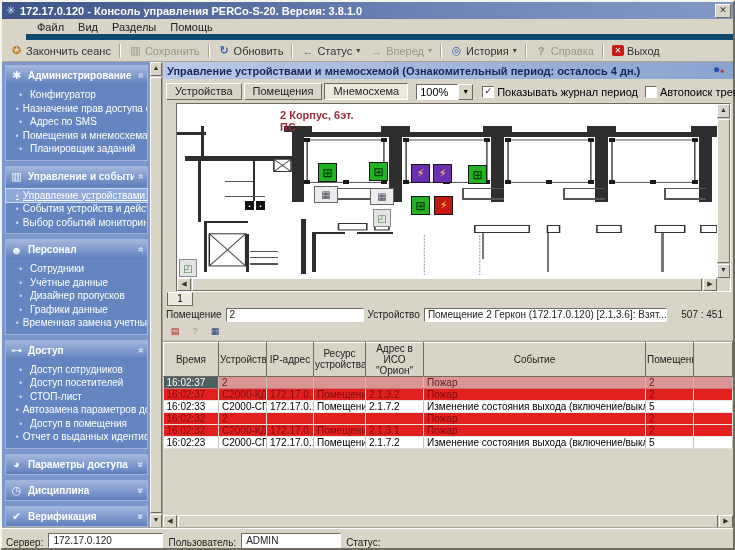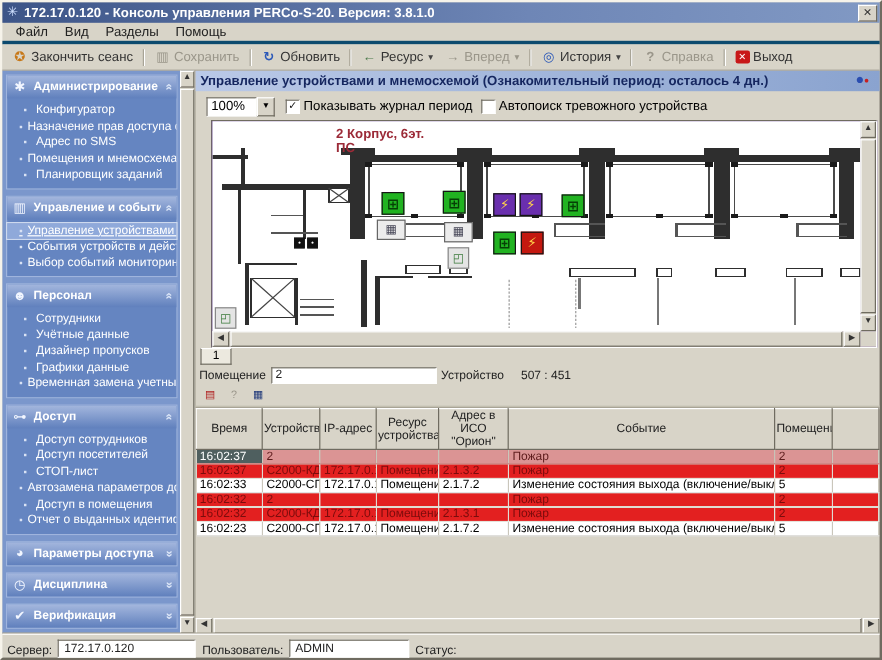--- a/index.html
+++ b/index.html
@@ -8,21 +8,21 @@
   .window{position:absolute;inset:0;background:#d8d4c8;display:flex;flex-direction:column;
     border:2px solid;border-color:#f6f3ea #6f6b60 #6f6b60 #f6f3ea;box-sizing:border-box;}
   
   .titlebar{height:17px;background:linear-gradient(90deg,#3d5588,#6e86b6 60%,#8199c4);
     display:flex;align-items:center;color:#fff;font-weight:bold;padding:0 2px;flex:none;}
   .app-icon{width:13px;height:13px;margin-right:3px;color:#cfe0ff;font-size:11px;line-height:13px;text-align:center;}
   .titlebar .title{flex:1;white-space:nowrap;overflow:hidden;font-size:11px;}
   .win-btn{width:14px;height:12px;background:#d8d4c8;border:1px solid;border-color:#fff #6f6b60 #6f6b60 #fff;
     color:#333;font-size:9px;line-height:10px;text-align:center;font-weight:bold;}
   
-  .menubar{height:15px;display:flex;align-items:center;padding-left:4px;flex:none;border-bottom:3px solid #0c4a6e;}
+  .menubar{height:15px;display:flex;align-items:center;padding-left:4px;flex:none;border-bottom:6px solid #0c4a6e;margin-left:24px;}
   .menu-item{padding:0 7px;color:#222;}
   .toolbar{height:21px;display:flex;align-items:center;padding-left:3px;flex:none;
     border-bottom:1px solid #a8a496;background:#d8d4c8;}
   .tbtn{display:flex;align-items:center;gap:3px;padding:1px 5px;color:#333;white-space:nowrap;}
   .tbtn.disabled{color:#9a968a;}
   .tsep{width:1px;height:14px;background:#a8a496;border-right:1px solid #fff;margin:0 3px;}
   .tico{display:inline-block;width:13px;text-align:center;font-weight:bold;font-size:11px;}
   .tico.logout{color:#c77818;}
   .tico.save{color:#9a968a;}
   .tico.refresh{color:#2b58b8;}
@@ -158,21 +158,21 @@
         <span>Сохранить</span>
       </span>
       <span class="tsep"></span>
       <span class="tbtn">
         <span class="tico refresh">↻</span>
         <span>Обновить</span>
       </span>
       <span class="tsep"></span>
       <span class="tbtn">
         <span class="tico back">←</span>
-        <span>Ресурс</span>
+        <span>Статус</span>
         <span class="drop">▾</span>
       </span>
       <span class="tbtn disabled">
         <span class="tico forward">→</span>
         <span>Вперед</span>
         <span class="drop">▾</span>
       </span>
       <span class="tsep"></span>
       <span class="tbtn">
         <span class="tico history">◎</span>
@@ -340,20 +340,25 @@
     </div>
 
     <div class="main">
 
       <div class="mheader">
         <span class="htext">Управление устройствами и мнемосхемой (Ознакомительный период: осталось 4 дн.)</span>
         <span class="hicon"></span>
       </div>
 
       <div class="tabrow">
+        <span id="tabs-host" style="display:flex;gap:2px;">
+            <span class="tab">Устройства</span>
+            <span class="tab">Помещения</span>
+            <span class="tab active">Мнемосхема</span>
+          </span>
         <span class="zoombox">
           <span class="zoomval">100%</span>
           <span class="zoomdd">▼</span>
         </span>
         <span id="cb-host" style="display:flex;">
             <span class="cbwrap">
               <span class="cb">✓</span>
               <span>Показывать журнал период</span>
             </span>
             <span class="cbwrap">
@@ -497,20 +502,21 @@
       </div>
 
       <div class="pagetabrow">
         <span class="pagetab">1</span>
       </div>
 
       <div class="fieldsrow">
         <span>Помещение</span>
         <span class="field f-room">2</span>
         <span>Устройство</span>
+        <span class="field f-dev">Помещение 2 Геркон (172.17.0.120) [2.1.3.6]: Взят...</span>
         <span class="coords">507 : 451</span>
       </div>
 
       <div class="minibar">
         <span class="mbtn mb-export">▤</span>
         <span class="mbtn mb-help">?</span>
         <span class="mbtn mb-save">▦</span>
       </div>
 
       <div class="tablewrap">

